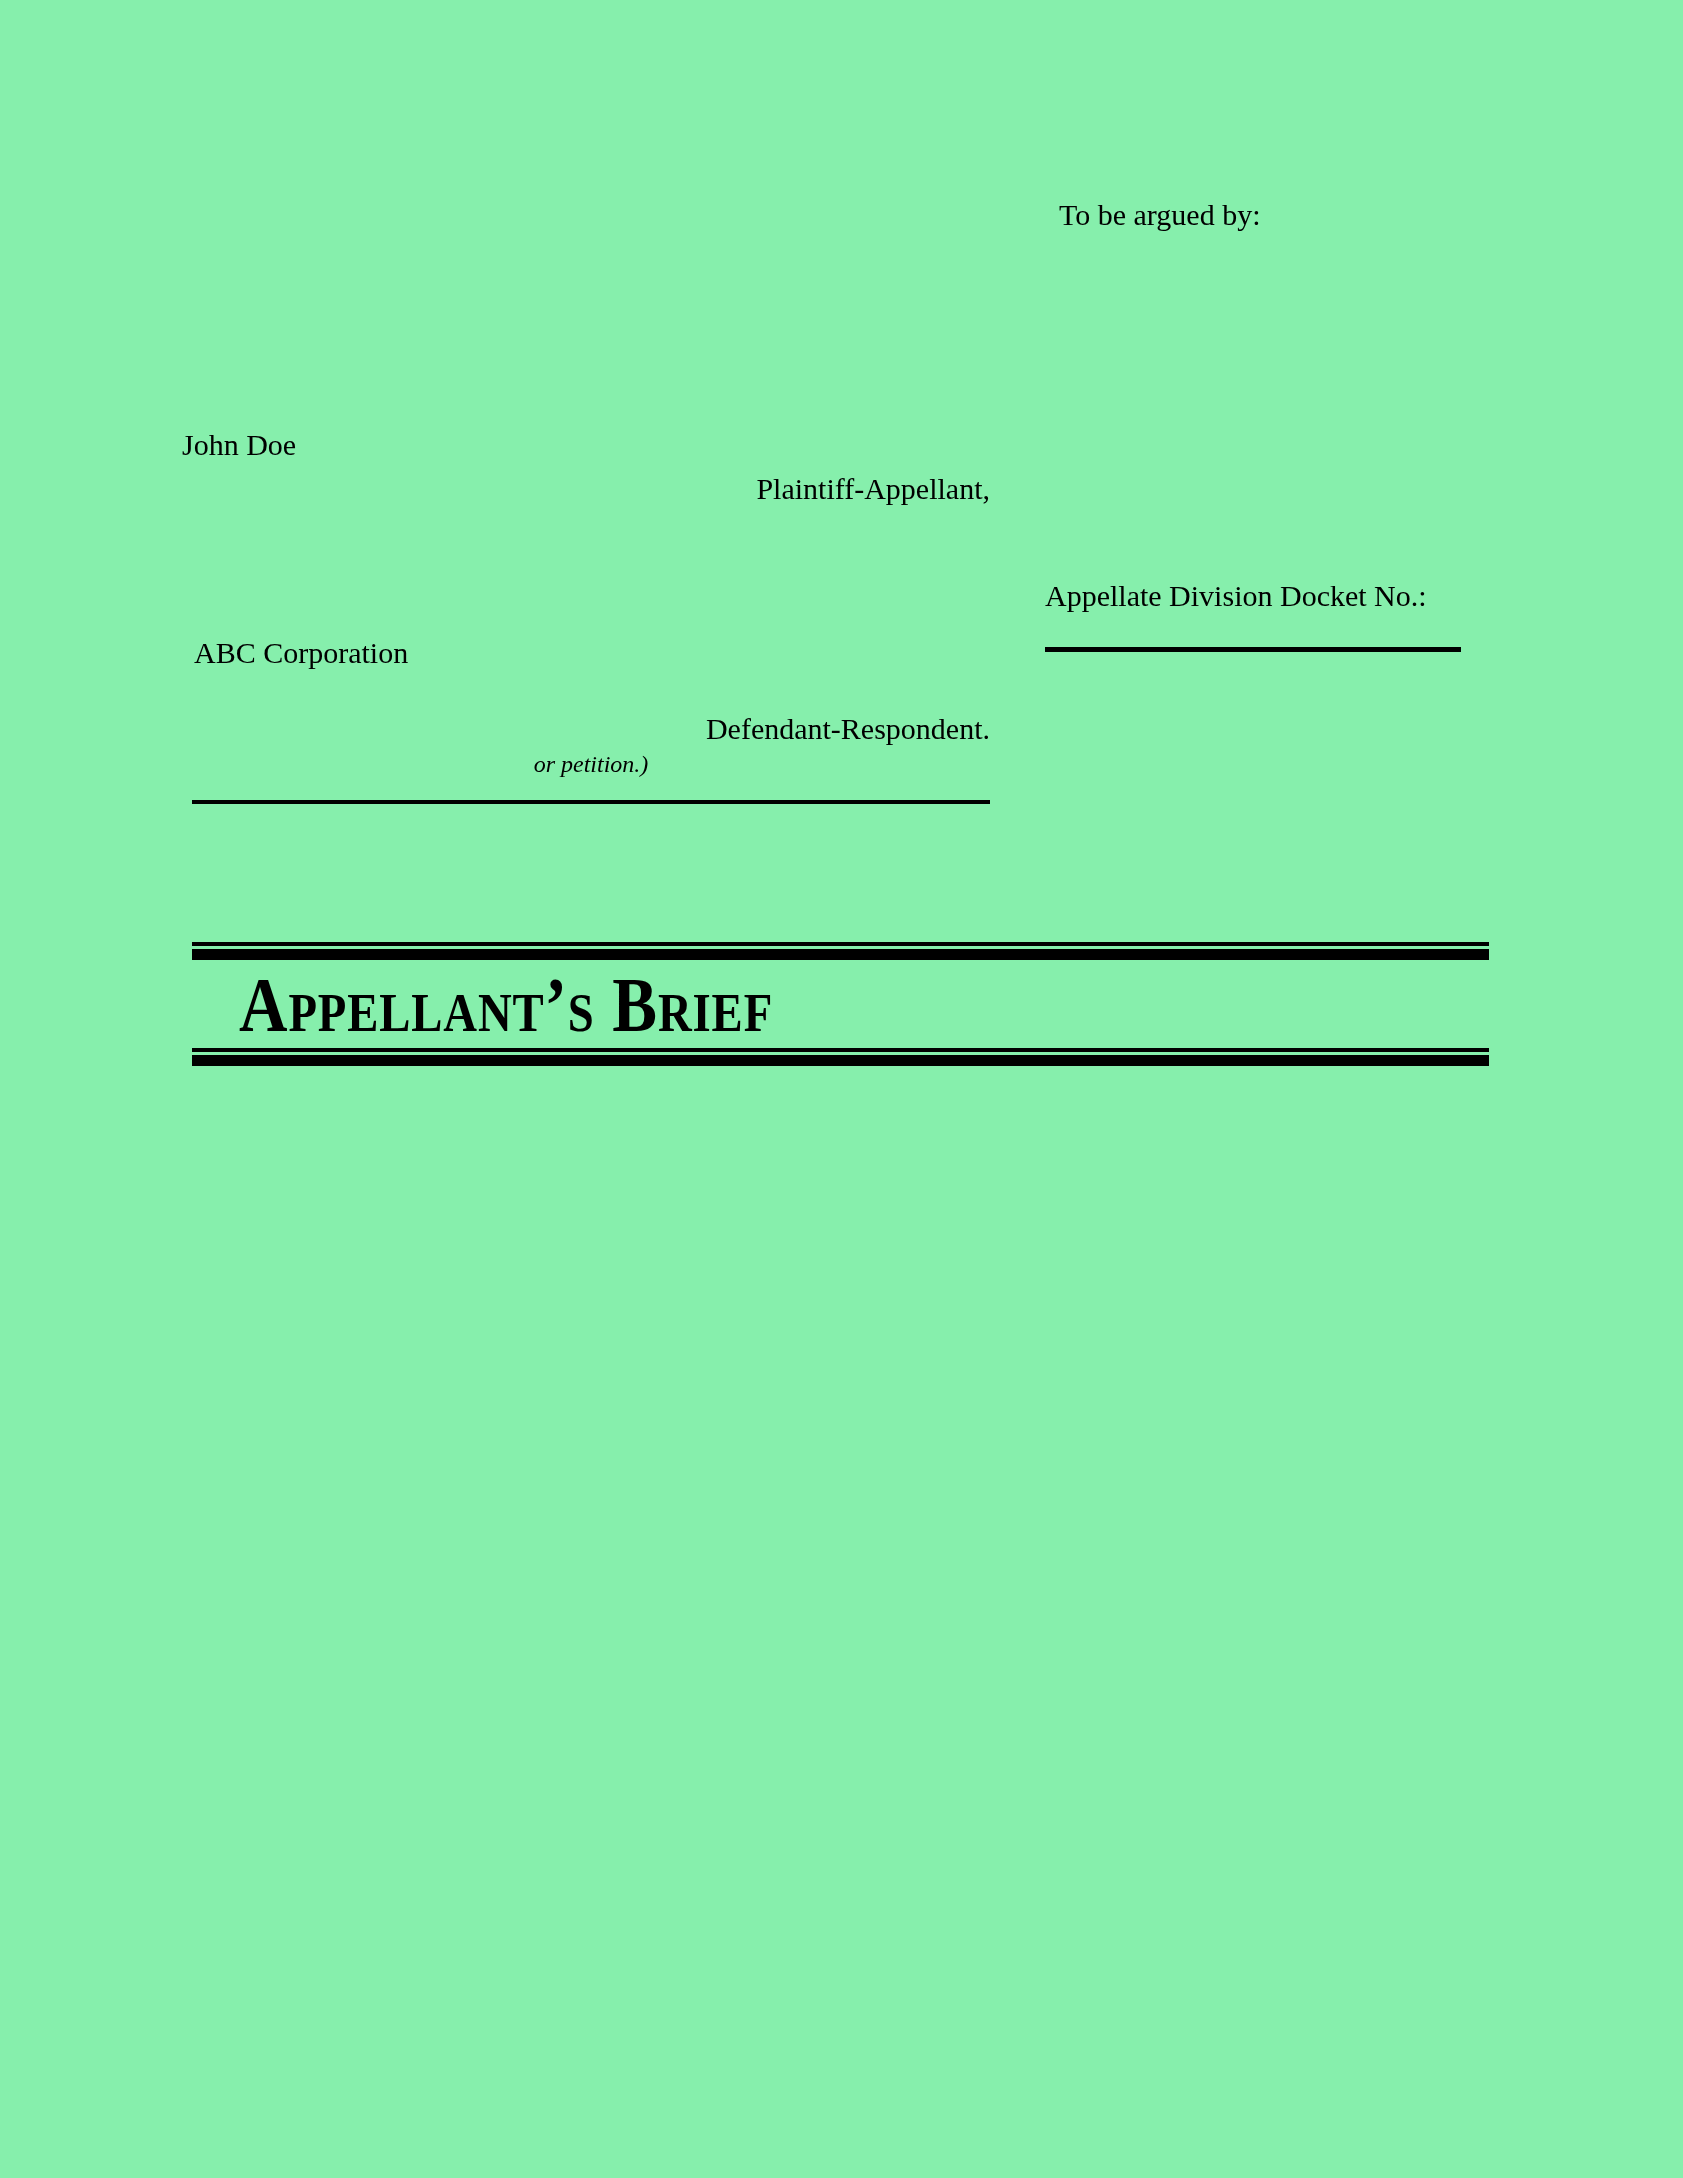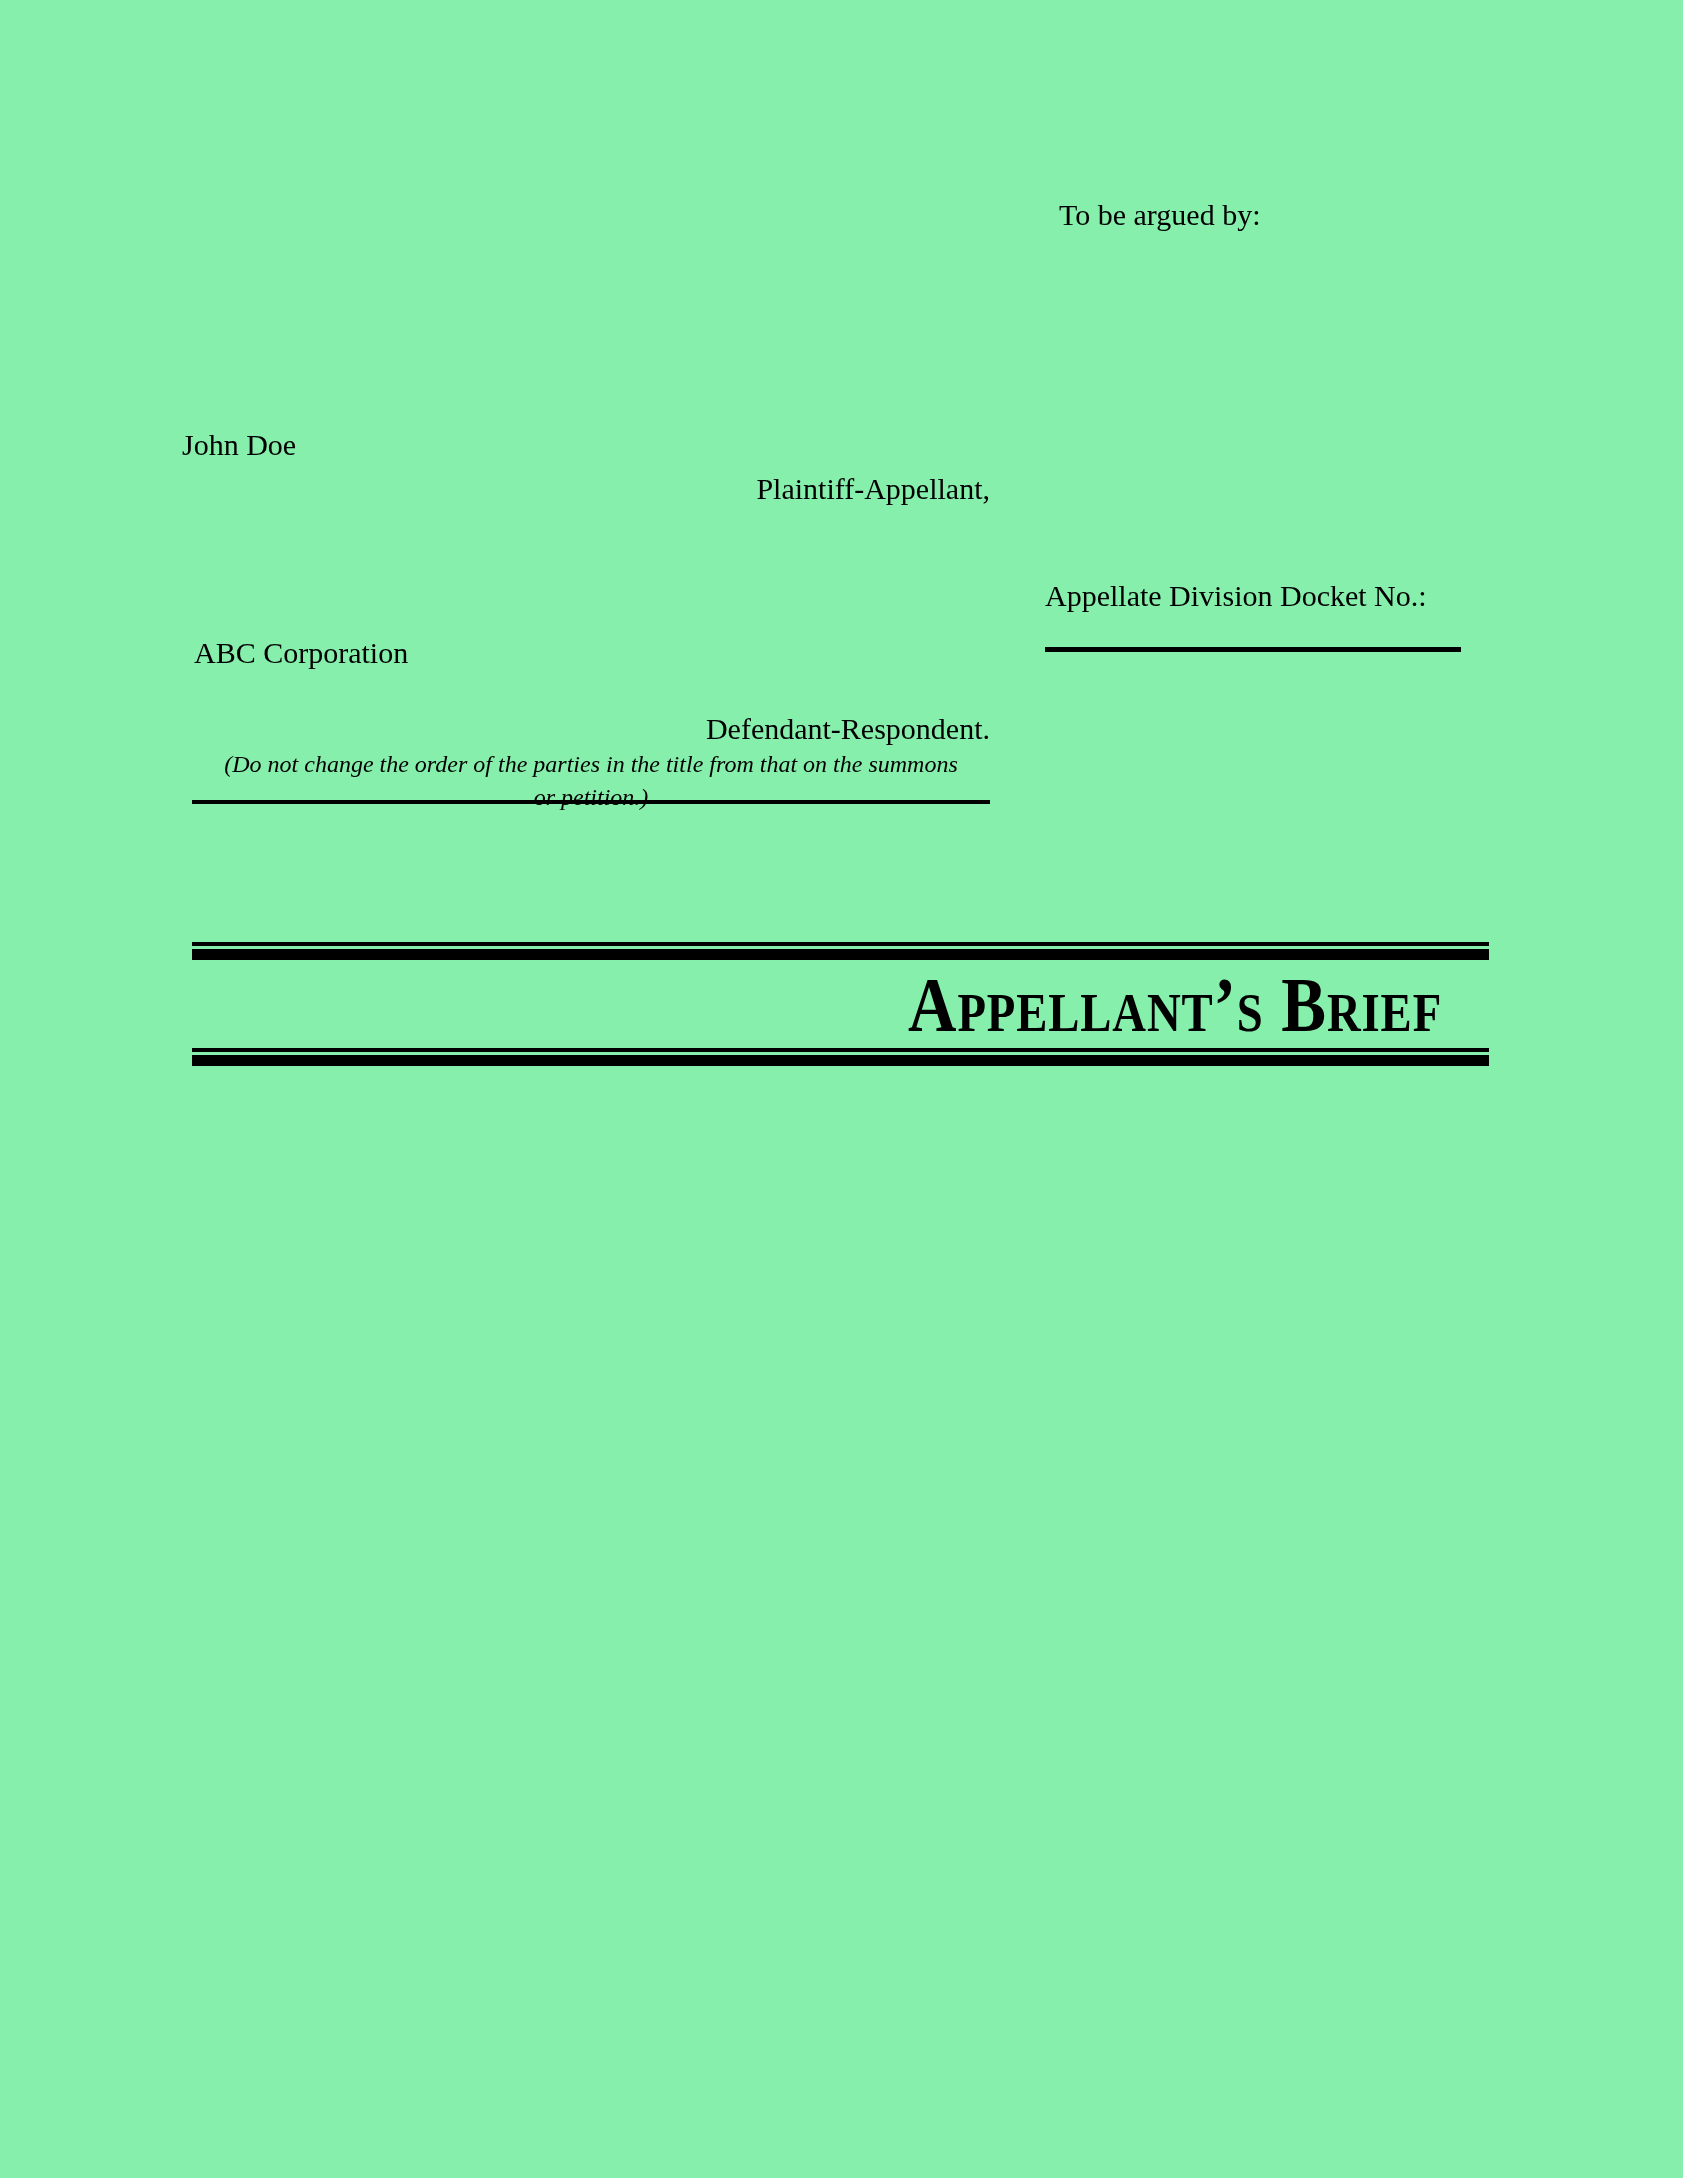--- a/index.html
+++ b/index.html
@@ -66,21 +66,21 @@
 
   
   .title-block { position: absolute; left: 192px; top: 942px; width: 1297px; }
   .rule-thin  { height: 4px;  background: #000; }
   .rule-gap   { height: 3px;  background: transparent; }
   .rule-thick { height: 11px; background: #000; }
   .brief-title-area {
     height: 88px;
     display: flex;
     align-items: center;
-    justify-content: flex-end;
+    justify-content: flex-start;
   }
   .brief-title-text {
     font-family: "Liberation Serif", serif;
     font-weight: bold;
     font-variant: small-caps;
     font-size: 79px;
     line-height: 79px;
     white-space: nowrap;
     transform: scaleX(0.85);
     transform-origin: center center;
@@ -102,21 +102,20 @@
 
   <div class="txt docket-label">Appellate Division Docket No.:</div>
 
   <div class="txt defendant-name">ABC Corporation</div>
 
   <div class="docket-line"></div>
 
   <div class="txt defendant-designation">Defendant-Respondent.</div>
 
   <div class="caption-note">
-    <div>(Do not change the order of the parties in the title from that on the summons</div>
     <div>or petition.)</div>
   </div>
 
   <div class="caption-rule"></div>
 
   <div class="title-block">
     <div class="rule-thin"></div>
     <div class="rule-gap"></div>
     <div class="rule-thick"></div>
     <div class="brief-title-area">

